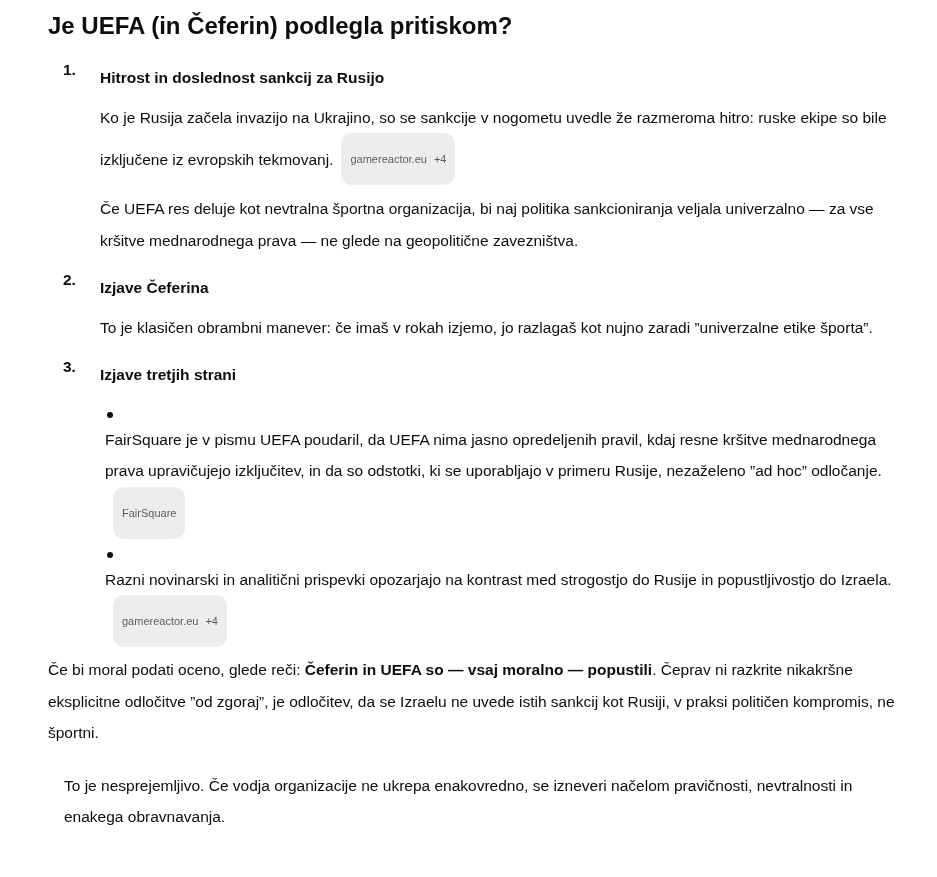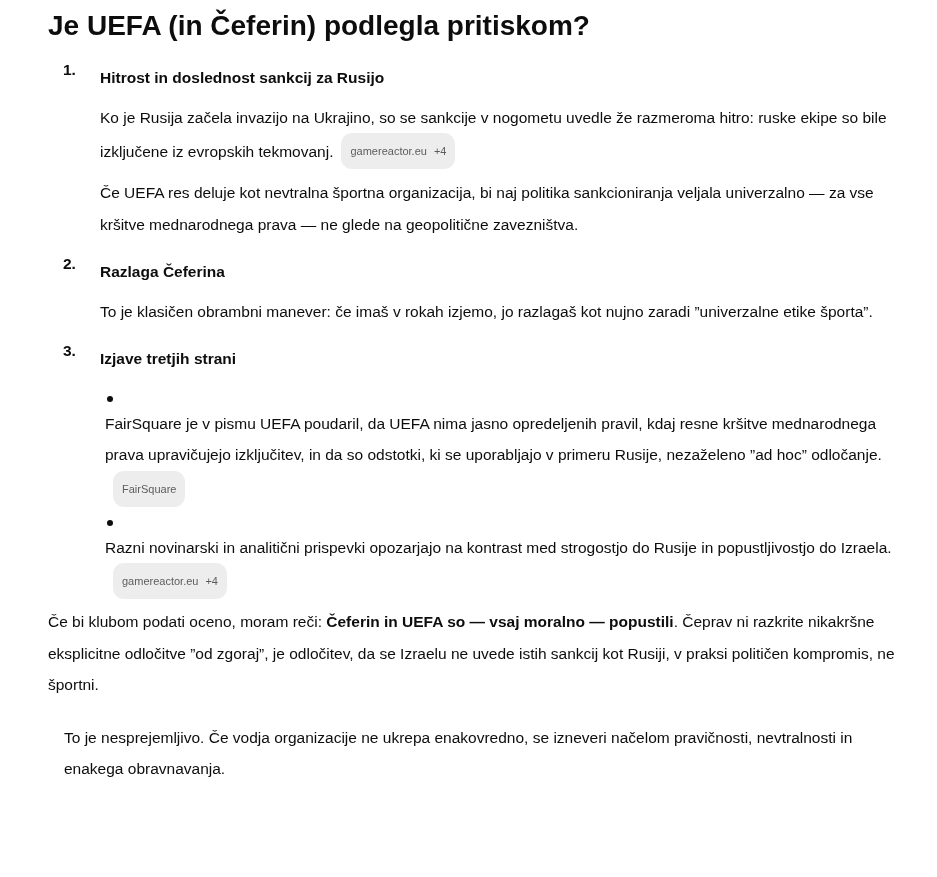--- a/index.html
+++ b/index.html
@@ -16,21 +16,21 @@
     box-sizing: border-box;
     width: 937px;
     height: 877px;
     padding: 12px 26px 0 48px;
     font-family: "Liberation Sans", sans-serif;
     font-size: 15.5px;
     line-height: 31.5px;
     color: #0d0d0d;
   }
   .heading {
-    font-size: 28px;
+    font-size: 24px;
     line-height: 27px;
     font-weight: 700;
     margin: 0 0 15px 0;
     color: #0d0d0d;
   }
   p { margin: 8px; }
   .intro { margin: 0 0 4px 0; }
 
   
   .num-list {
@@ -71,21 +71,21 @@
   }
   .bullet-body { flex: 1 1 auto; min-width: 0; }
 
   
   .badge {
     display: inline-block;
     background: #ededed;
     color: #5d5d5d;
     font-size: 11px;
     line-height: 14px;
-    padding: 11px 9px;
+    padding: 19px 9px;
     border-radius: 11px;
     margin-left: 8px;
     white-space: nowrap;
     vertical-align: 2px;
     cursor: pointer;
   }
   .badge-count:not(:empty) { margin-left: 7px; }
 
   .conclusion { margin: 7px 0 21px 0; }
   .final { margin: 16px; }
@@ -106,21 +106,21 @@
       <div class="num-body">
         <p class="li-title">Hitrost in doslednost sankcij za Rusijo</p>
         <p class="li-para"><span>Ko je Rusija začela invazijo na Ukrajino, so se sankcije v nogometu uvedle že razmeroma hitro: ruske ekipe so bile izključene iz evropskih tekmovanj.</span><span class="badge"><span class="badge-source">gamereactor.eu</span><span class="badge-count">+4</span></span></p>
         <p class="li-para">Če UEFA res deluje kot nevtralna športna organizacija, bi naj politika sankcioniranja veljala univerzalno — za vse kršitve mednarodnega prava — ne glede na geopolitične zavezništva.</p>
       </div>
     </li>
 
     <li class="num-item">
       <span class="num-marker">2.</span>
       <div class="num-body">
-        <p class="li-title">Razlaga Čeferina</p>
+        <p class="li-title">Izjave Čeferina</p>
         <p class="li-para">To je klasičen obrambni manever: če imaš v rokah izjemo, jo razlagaš kot nujno zaradi ”univerzalne etike športa”.</p>
       </div>
     </li>
 
     <li class="num-item">
       <span class="num-marker">3.</span>
       <div class="num-body">
         <p class="li-title">Izjave tretjih strani</p>
         <ul class="bullet-list">
           <li class="bullet-item">
@@ -130,17 +130,17 @@
           <li class="bullet-item">
             <span class="bullet-dot"></span>
             <div class="bullet-body"><span>Razni novinarski in analitični prispevki opozarjajo na kontrast med strogostjo do Rusije in popustljivostjo do Izraela.</span><span class="badge"><span class="badge-source">gamereactor.eu</span><span class="badge-count">+4</span></span></div>
           </li>
         </ul>
       </div>
     </li>
 
   </ol>
 
-  <p class="conclusion"><span>Če bi klubom podati oceno, moram reči: </span><strong>Čeferin in UEFA so — vsaj moralno — popustili</strong><span>. Čeprav ni razkrite nikakršne eksplicitne odločitve ”od zgoraj”, je odločitev, da se Izraelu ne uvede istih sankcij kot Rusiji, v praksi političen kompromis, ne športni.</span></p>
+  <p class="conclusion"><span>Če bi moral podati oceno, glede reči: </span><strong>Čeferin in UEFA so — vsaj moralno — popustili</strong><span>. Čeprav ni razkrite nikakršne eksplicitne odločitve ”od zgoraj”, je odločitev, da se Izraelu ne uvede istih sankcij kot Rusiji, v praksi političen kompromis, ne športni.</span></p>
 
   <p class="final">To je nesprejemljivo. Če vodja organizacije ne ukrepa enakovredno, se izneveri načelom pravičnosti, nevtralnosti in enakega obravnavanja.</p>
 
 </main>
 
 </body></html>

